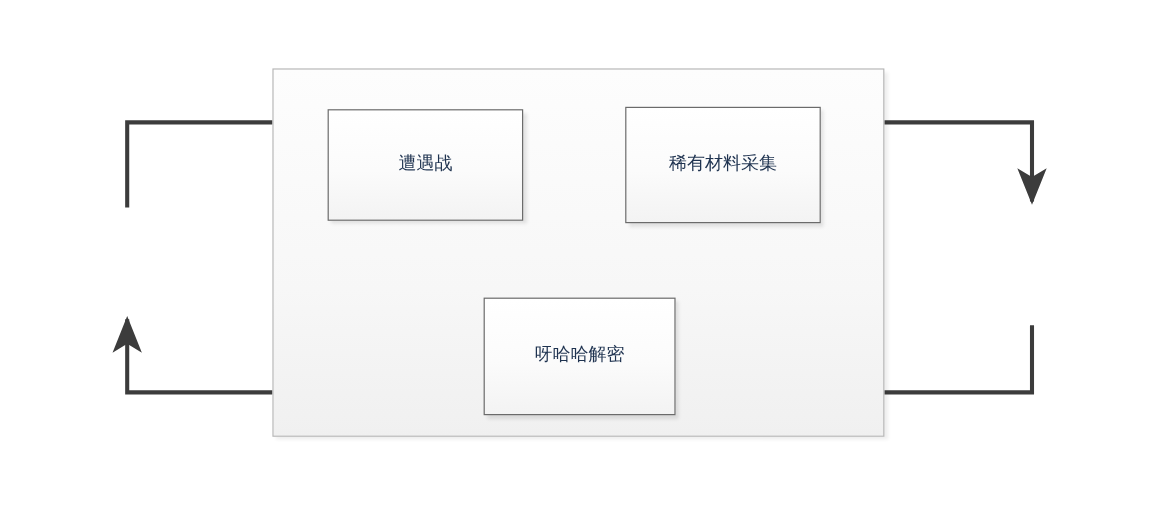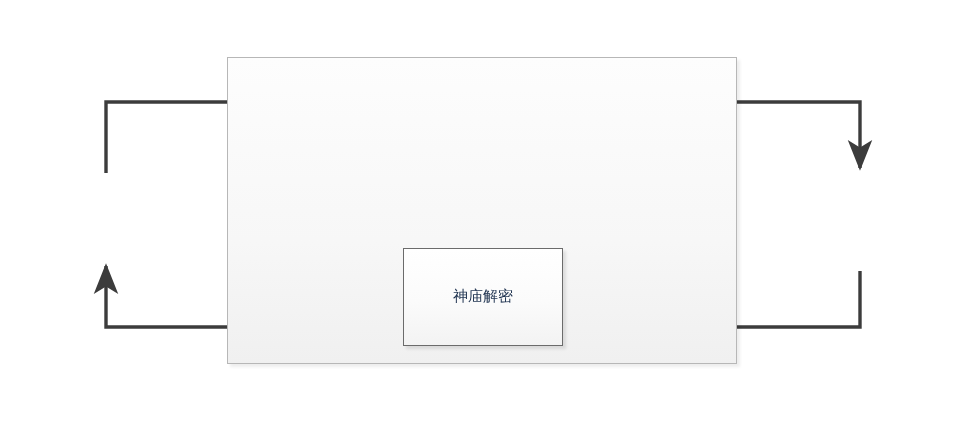--- a/index.html
+++ b/index.html
@@ -68,20 +68,26 @@
     <g fill="none" stroke="#000000" stroke-width="3.6" stroke-linecap="butt">
       <path d="M439,137 L517,137" marker-start="url(#ah-start)" marker-end="url(#ah)"></path>
       <path d="M354,185 L418,294" marker-start="url(#ah-start)" marker-end="url(#ah)"></path>
       <path d="M598,189 L557,294" marker-start="url(#ah-start)" marker-end="url(#ah)"></path>
     </g>
   </svg>
 
   <div id="group-container"></div>
 
 
+  <div class="node" id="node-encounter">
+    <span class="label">遭遇战</span>
+  </div>
 
+  <div class="node" id="node-rare">
+    <span class="label">稀有材料采集</span>
+  </div>
 
   <div class="node" id="node-korok">
-    <span class="label">神庙解密</span>
+    <span class="label">呀哈哈解密</span>
   </div>
 
 
 </div>
 
 </body></html>

